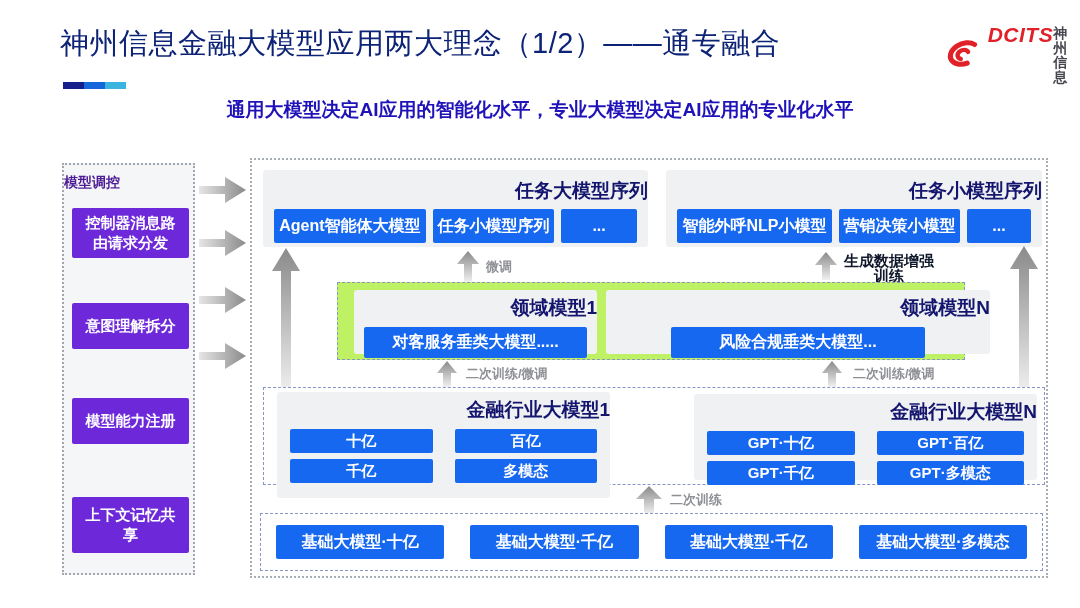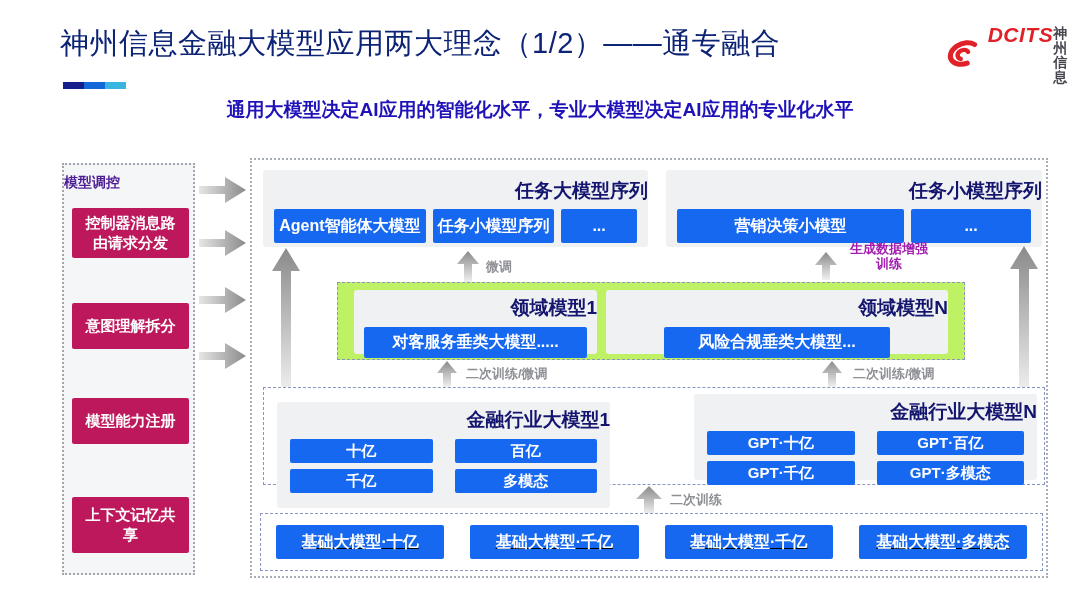--- a/index.html
+++ b/index.html
@@ -12,21 +12,21 @@
   .accent-bar span{width:21px;height:7px;display:block;}
   .logo{position:absolute;left:944px;top:24px;display:flex;align-items:center;gap:6px;}
   .logo-text{display:flex;line-height:1.05;}
   .logo-brand{font-size:21px;font-weight:bold;font-style:italic;color:#e02127;letter-spacing:0.5px;}
   .logo-cn{font-size:14px;font-weight:bold;color:#46464f;letter-spacing:3px;margin-top:2px;}
   .subtitle{position:absolute;left:0;top:97px;width:1080px;text-align:center;font-size:19px;font-weight:bold;color:#1f12b8;}
 
   
   .sidebar{position:absolute;left:62px;top:163px;width:133px;height:412px;background:#f5f6f8;border:2px dotted #a0a6ad;box-sizing:border-box;}
   .sidebar-title{margin-top:9px;font-size:14px;font-weight:bold;color:#4c1d95;}
-  .side-btn{position:absolute;left:8px;width:117px;background:#be185d;color:#fff;font-weight:bold;font-size:15px;display:flex;align-items:center;justify-content:center;text-align:center;padding:0 10px;box-sizing:border-box;border-radius:2px;line-height:1.35;}
+  .side-btn{position:absolute;left:8px;width:117px;background:#6d28d9;color:#fff;font-weight:bold;font-size:15px;display:flex;align-items:center;justify-content:center;text-align:center;padding:0 10px;box-sizing:border-box;border-radius:2px;line-height:1.35;}
   .sb1{top:43px;height:50px;}
   .sb2{top:138px;height:46px;}
   .sb3{top:233px;height:46px;}
   .sb4{top:332px;height:56px;}
 
   .flow-arrow{position:absolute;left:199px;width:48px;height:28px;}
   .fa1{top:176px;} .fa2{top:229px;} .fa3{top:286px;} .fa4{top:342px;}
 
   
   .main{position:absolute;left:250px;top:158px;width:798px;height:420px;border:2px dotted #a8aeb6;box-sizing:border-box;background:#fff;}
@@ -37,32 +37,32 @@
   .task-large{left:11px;top:10px;width:385px;height:77px;}
   .task-small{left:414px;top:10px;width:376px;height:77px;}
   .task-large .gtitle,.task-small .gtitle{margin-top:8px;}
   .btn-row{display:flex;gap:7px;padding:0 11px;margin-top:5px;}
   .btn-row .bbtn{height:34px;}
 
   .up-label{position:absolute;font-size:13px;font-weight:bold;color:#8e9095;white-space:nowrap;}
 
   .mid-dashed{position:absolute;left:85px;top:122px;width:628px;height:78px;border:1px dashed #8b95c4;box-sizing:border-box;background:#bef264;}
   .domain1{left:16px;top:7px;width:243px;height:64px;}
-  .domainN{left:268px;top:7px;width:342px;height:64px;}
+  .domainN{left:268px;top:7px;width:384px;height:64px;}
   .domain-box .gtitle{margin-top:5px;}
   .domain-btn{height:31px;margin:6px auto 16px auto;font-size:16px;}
 
   .lower-dashed{position:absolute;left:11px;top:227px;width:782px;height:98px;border:1px dashed #8b95c4;box-sizing:border-box;background:#fff;}
-  .industry1{left:13px;top:14px;width:333px;height:106px;}
+  .industry1{left:13px;top:4px;width:333px;height:106px;}
   .industryN{left:430px;top:6px;width:343px;height:86px;}
   .industry-box .gtitle{margin-top:5px;}
   .grid2{display:grid;grid-template-columns:1fr 1fr;gap:6px 22px;padding:0 13px;margin-top:6px;}
   .grid2 .bbtn{height:24px;font-size:15px;}
 
-  .base-dashed{position:absolute;left:8px;top:353px;width:783px;height:58px;border:1px dashed #8b95c4;box-sizing:border-box;background:#fff;display:flex;align-items:center;gap:26px;padding:0 15px;text-decoration:underline;}
+  .base-dashed{position:absolute;left:8px;top:353px;width:783px;height:58px;border:1px dashed #8b95c4;box-sizing:border-box;background:#fff;display:flex;align-items:center;gap:26px;padding:0 15px;}
   .base-dashed .bbtn{flex:1;height:34px;font-size:16px;}
 
   .abs{position:absolute;}
 </style>
 </head>
 <body>
 
 <div class="stage">
 
   <svg width="0" height="0" style="position:absolute">
@@ -125,37 +125,38 @@
       <div class="gtitle">任务大模型序列</div>
       <div class="btn-row">
         <div class="bbtn" style="flex:2.0">Agent智能体大模型</div>
         <div class="bbtn" style="flex:1.6">任务小模型序列</div>
         <div class="bbtn" style="flex:1.0">...</div>
       </div>
     </div>
     <div class="gbox task-small">
       <div class="gtitle">任务小模型序列</div>
       <div class="btn-row">
+        <div class="bbtn" style="flex:2.3">智能外呼NLP小模型</div>
         <div class="bbtn" style="flex:1.8">营销决策小模型</div>
         <div class="bbtn" style="flex:0.95">...</div>
       </div>
     </div>
 
     <svg class="abs" style="left:20px;top:88px" width="28" height="145" viewBox="0 0 28 145">
       <polygon points="14,0 28,23 19,23 19,145 9,145 9,23 0,23" fill="url(#gU)"></polygon>
       </svg>
     <svg class="abs" style="left:205px;top:91px" width="22" height="31" viewBox="0 0 22 31">
       <polygon points="11,0 22,13 15,13 15,31 7,31 7,13 0,13" fill="url(#gU)"></polygon>
       </svg>
     <div class="up-label" style="left:234px;top:98px">微调</div>
 
     <svg class="abs" style="left:563px;top:92px" width="22" height="28" viewBox="0 0 22 28">
       <polygon points="11,0 22,13 15,13 15,28 7,28 7,13 0,13" fill="url(#gU)"></polygon>
       </svg>
-    <div class="abs" style="left:591px;top:81px;width:92px;text-align:center;font-size:13px;font-weight:bold;color:#a21caf;line-height:15px;">
+    <div class="abs" style="left:591px;top:93px;width:92px;text-align:center;font-size:15px;font-weight:bold;color:#0f172a;line-height:15px;">
       <div>生成数据增强</div>
       <div>训练</div>
     </div>
     <svg class="abs" style="left:758px;top:86px" width="28" height="147" viewBox="0 0 28 147">
       <polygon points="14,0 28,23 19,23 19,147 9,147 9,23 0,23" fill="url(#gU)"></polygon>
       </svg>
 
     <div class="mid-dashed">
       <div class="gbox domain-box domain1">
         <div class="gtitle">领域模型1</div>

